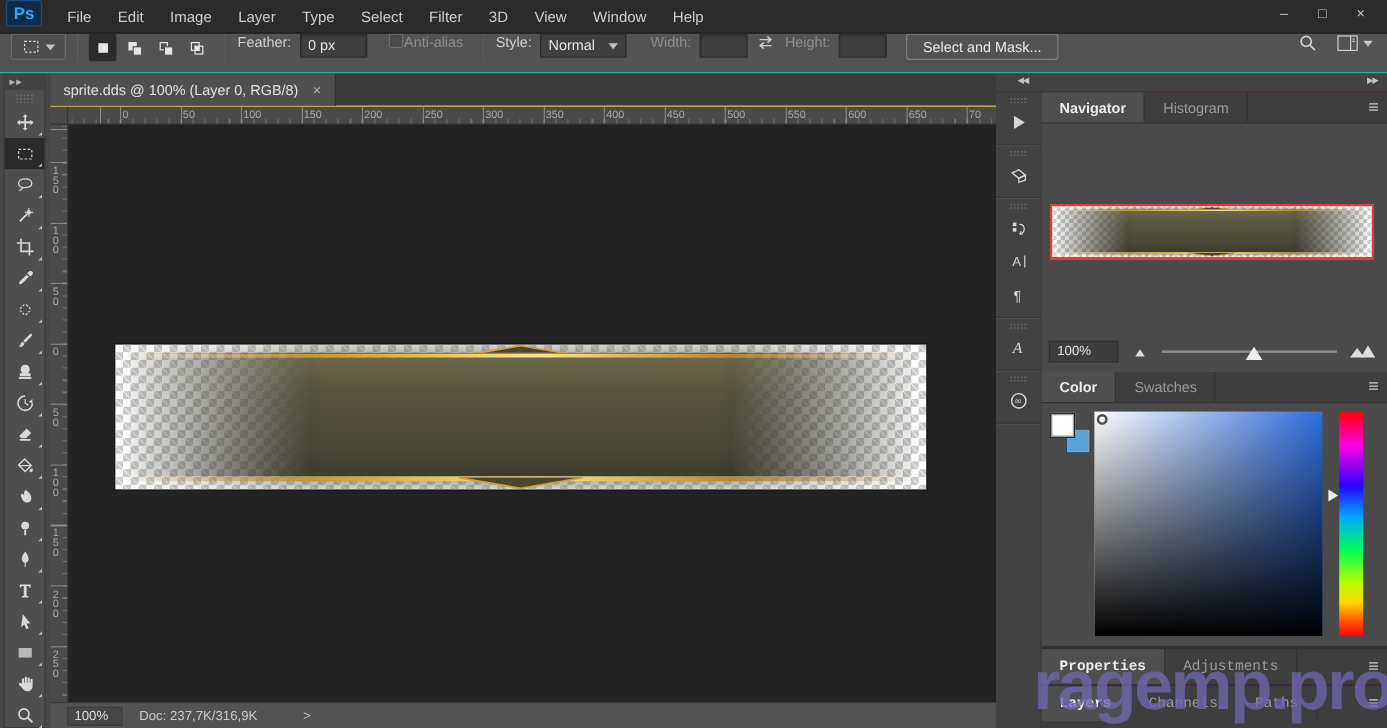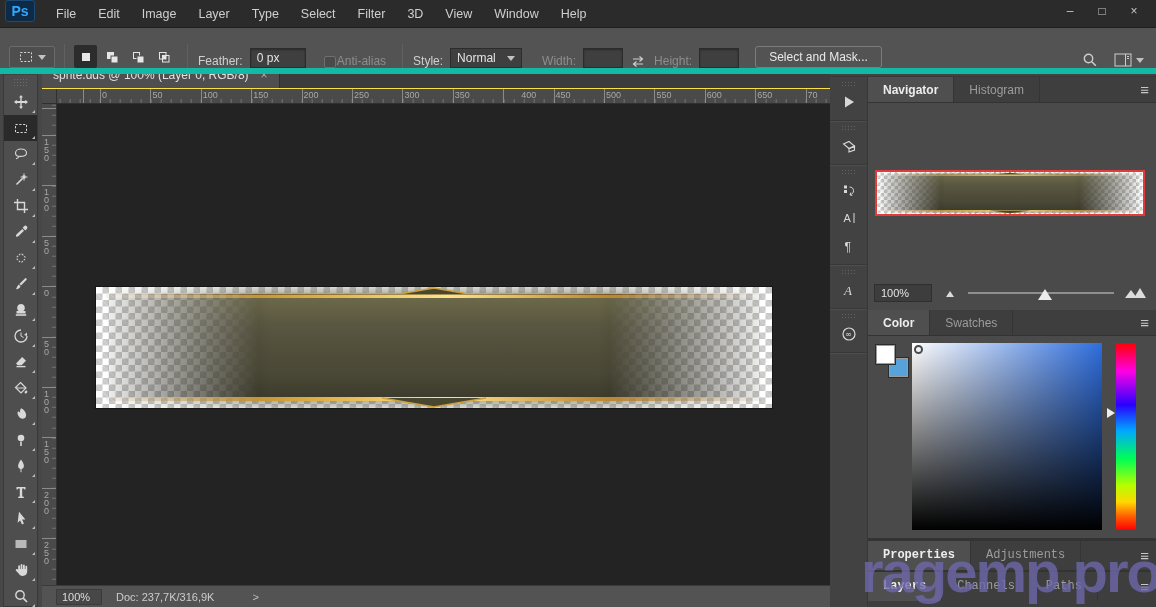--- a/index.html
+++ b/index.html
@@ -19,22 +19,22 @@
     display:flex; align-items:center; justify-content:center;
     border:1px solid #1d4a77; }
   .menu-list { display:flex; height:28px; }
   .menu-item { padding:0 11px; line-height:28px; color:#cfcfcf; font-size:12.5px; cursor:default; }
   .win-controls { margin-left:auto; display:flex; margin-right:6px; }
   .win-btn { width:32px; height:22px; display:flex; align-items:center; justify-content:center;
     color:#c6c6c6; font-size:12px; }
 
   
   .optionsbar { position:absolute; top:28px; left:0; right:0; height:33px;
-    background:#535353; border-bottom:6px solid #14b8a6;
-    display:flex; align-items:flex-end; z-index:4;margin-top:13px; }
+    background:#535353; border-bottom:1px solid #14b8a6;
+    display:flex; align-items:flex-start; z-index:4; }
   .osep { width:1px; height:24px; background:#434343; border-right:1px solid #606060; margin:0 9px; }
   .preset-box { width:46px; height:22px; margin-left:9px; border:1px solid #6b6b6b; border-radius:2px;
     display:flex; align-items:center; justify-content:center; gap:5px; background:#4e4e4e; }
   .chev { width:0; height:0; border-left:4px solid transparent; border-right:4px solid transparent;
     border-top:5px solid #c2c2c2; }
   .mode-btn { width:23px; height:23px; margin-right:3px; border-radius:2px;
     display:flex; align-items:center; justify-content:center; }
   .mode-btn.active { background:#2c2c2c; }
   .opt-label { color:#cfcfcf; margin:0 7px 0 1px; }
   .opt-label.dim { color:#8d8d8d; }
@@ -526,21 +526,21 @@
         <div class="major"></div>
         <div class="labels" id="rulerH">
           <span style="left: 45px;">0</span>
           <span style="left: 95.4px;">50</span>
           <span style="left: 145.8px;">100</span>
           <span style="left: 196.2px;">150</span>
           <span style="left: 246.6px;">200</span>
           <span style="left: 297px;">250</span>
           <span style="left: 347.4px;">300</span>
           <span style="left: 397.8px;">350</span>
-          <span style="left: 448.2px; padding-left: 16px;">400</span>
+          <span style="left: 448.2px;">400</span>
           <span style="left: 498.6px;">450</span>
           <span style="left: 549px;">500</span>
           <span style="left: 599.4px;">550</span>
           <span style="left: 649.8px;">600</span>
           <span style="left: 700.2px;">650</span>
           <span style="left: 750.6px;">70</span>
         </div>
     </div>
     <div class="ruler-v">
       <div class="minor"></div>

